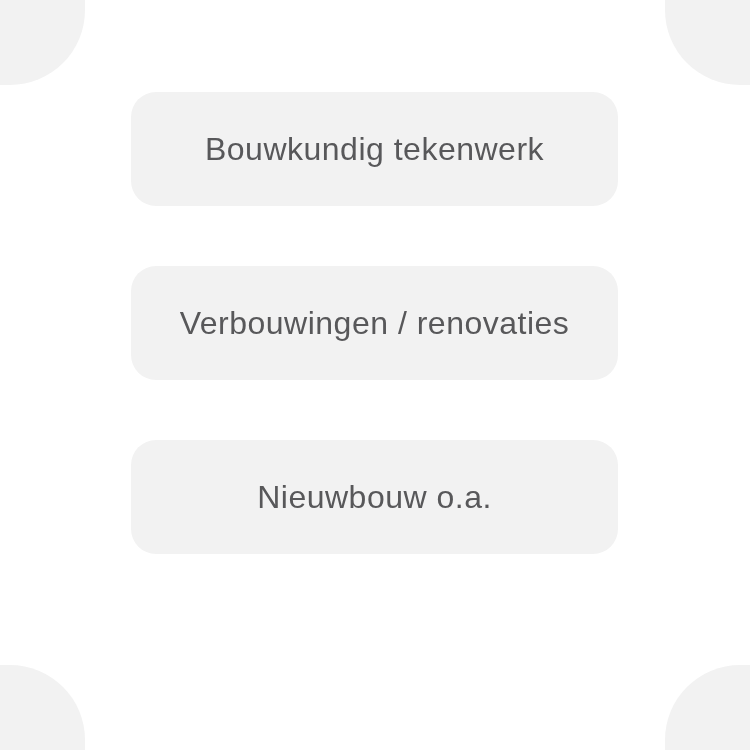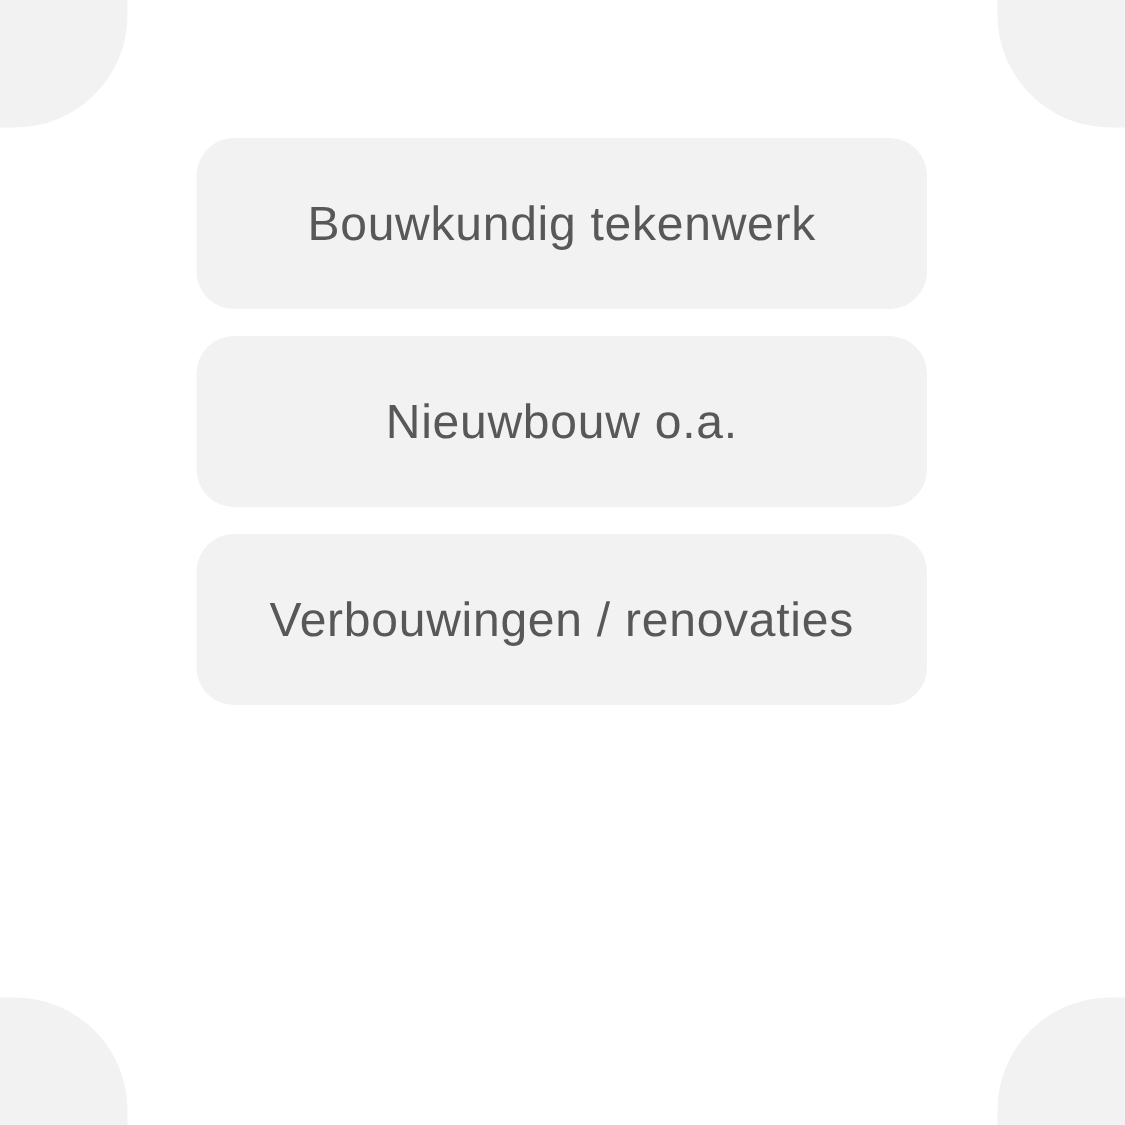--- a/index.html
+++ b/index.html
@@ -24,21 +24,21 @@
   .corner-tr { top: 0; right: 0; border-bottom-left-radius: 75px; }
   .corner-bl { bottom: 0; left: 0; border-top-right-radius: 75px; }
   .corner-br { bottom: 0; right: 0; border-top-left-radius: 75px; }
   .menu {
     position: absolute;
     top: 92px;
     left: 131px;
     width: 487px;
     display: flex;
     flex-direction: column;
-    gap: 18px;
+    gap: 60px;
   }
   .menu-button {
     appearance: none;
     -webkit-appearance: none;
     border: none;
     outline: none;
     margin: 0;
     padding: 0;
     height: 114px;
     border-radius: 25px;
@@ -62,18 +62,18 @@
 <div class="corner corner-tl"></div>
 <div class="corner corner-tr"></div>
 <div class="corner corner-bl"></div>
 <div class="corner corner-br"></div>
 
 <nav class="menu">
   <button class="menu-button">
     <span class="menu-button-label">Bouwkundig tekenwerk</span>
   </button>
   <button class="menu-button">
-    <span class="menu-button-label">Nieuwbouw o.a.</span>
+    <span class="menu-button-label">Verbouwingen / renovaties</span>
   </button>
   <button class="menu-button">
-    <span class="menu-button-label">Verbouwingen / renovaties</span>
+    <span class="menu-button-label">Nieuwbouw o.a.</span>
   </button>
 </nav>
 
 </body></html>

